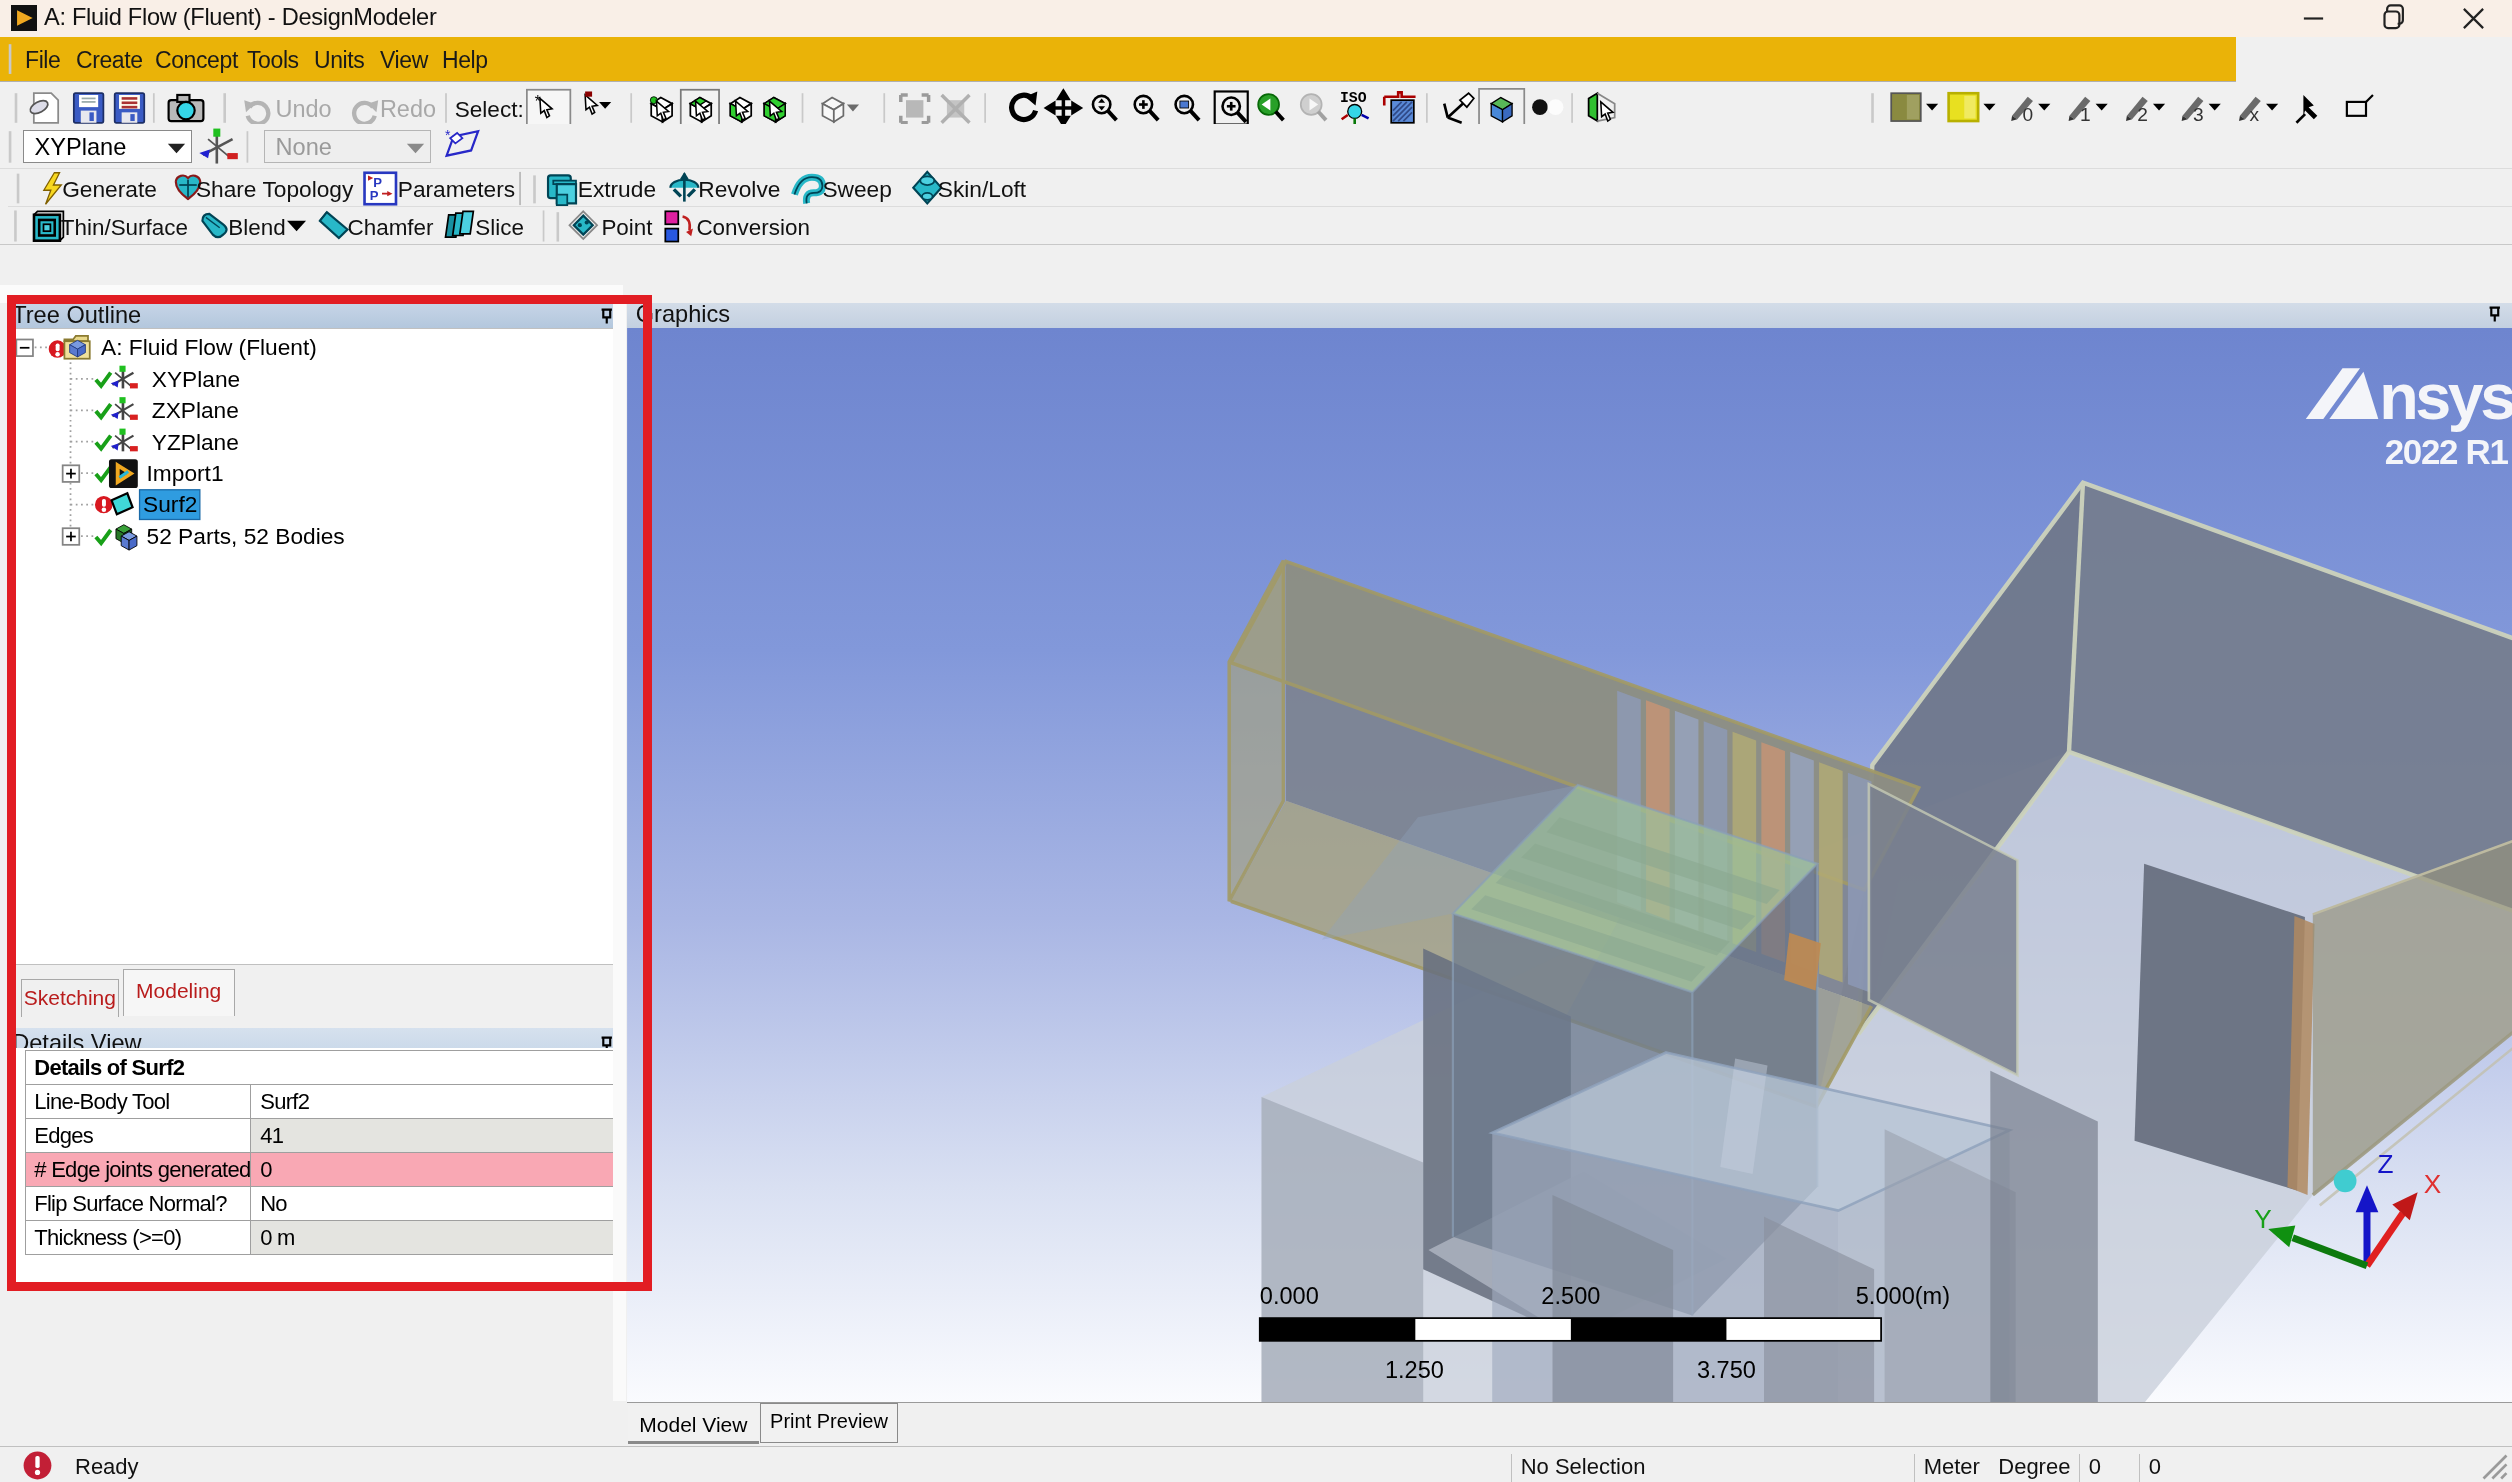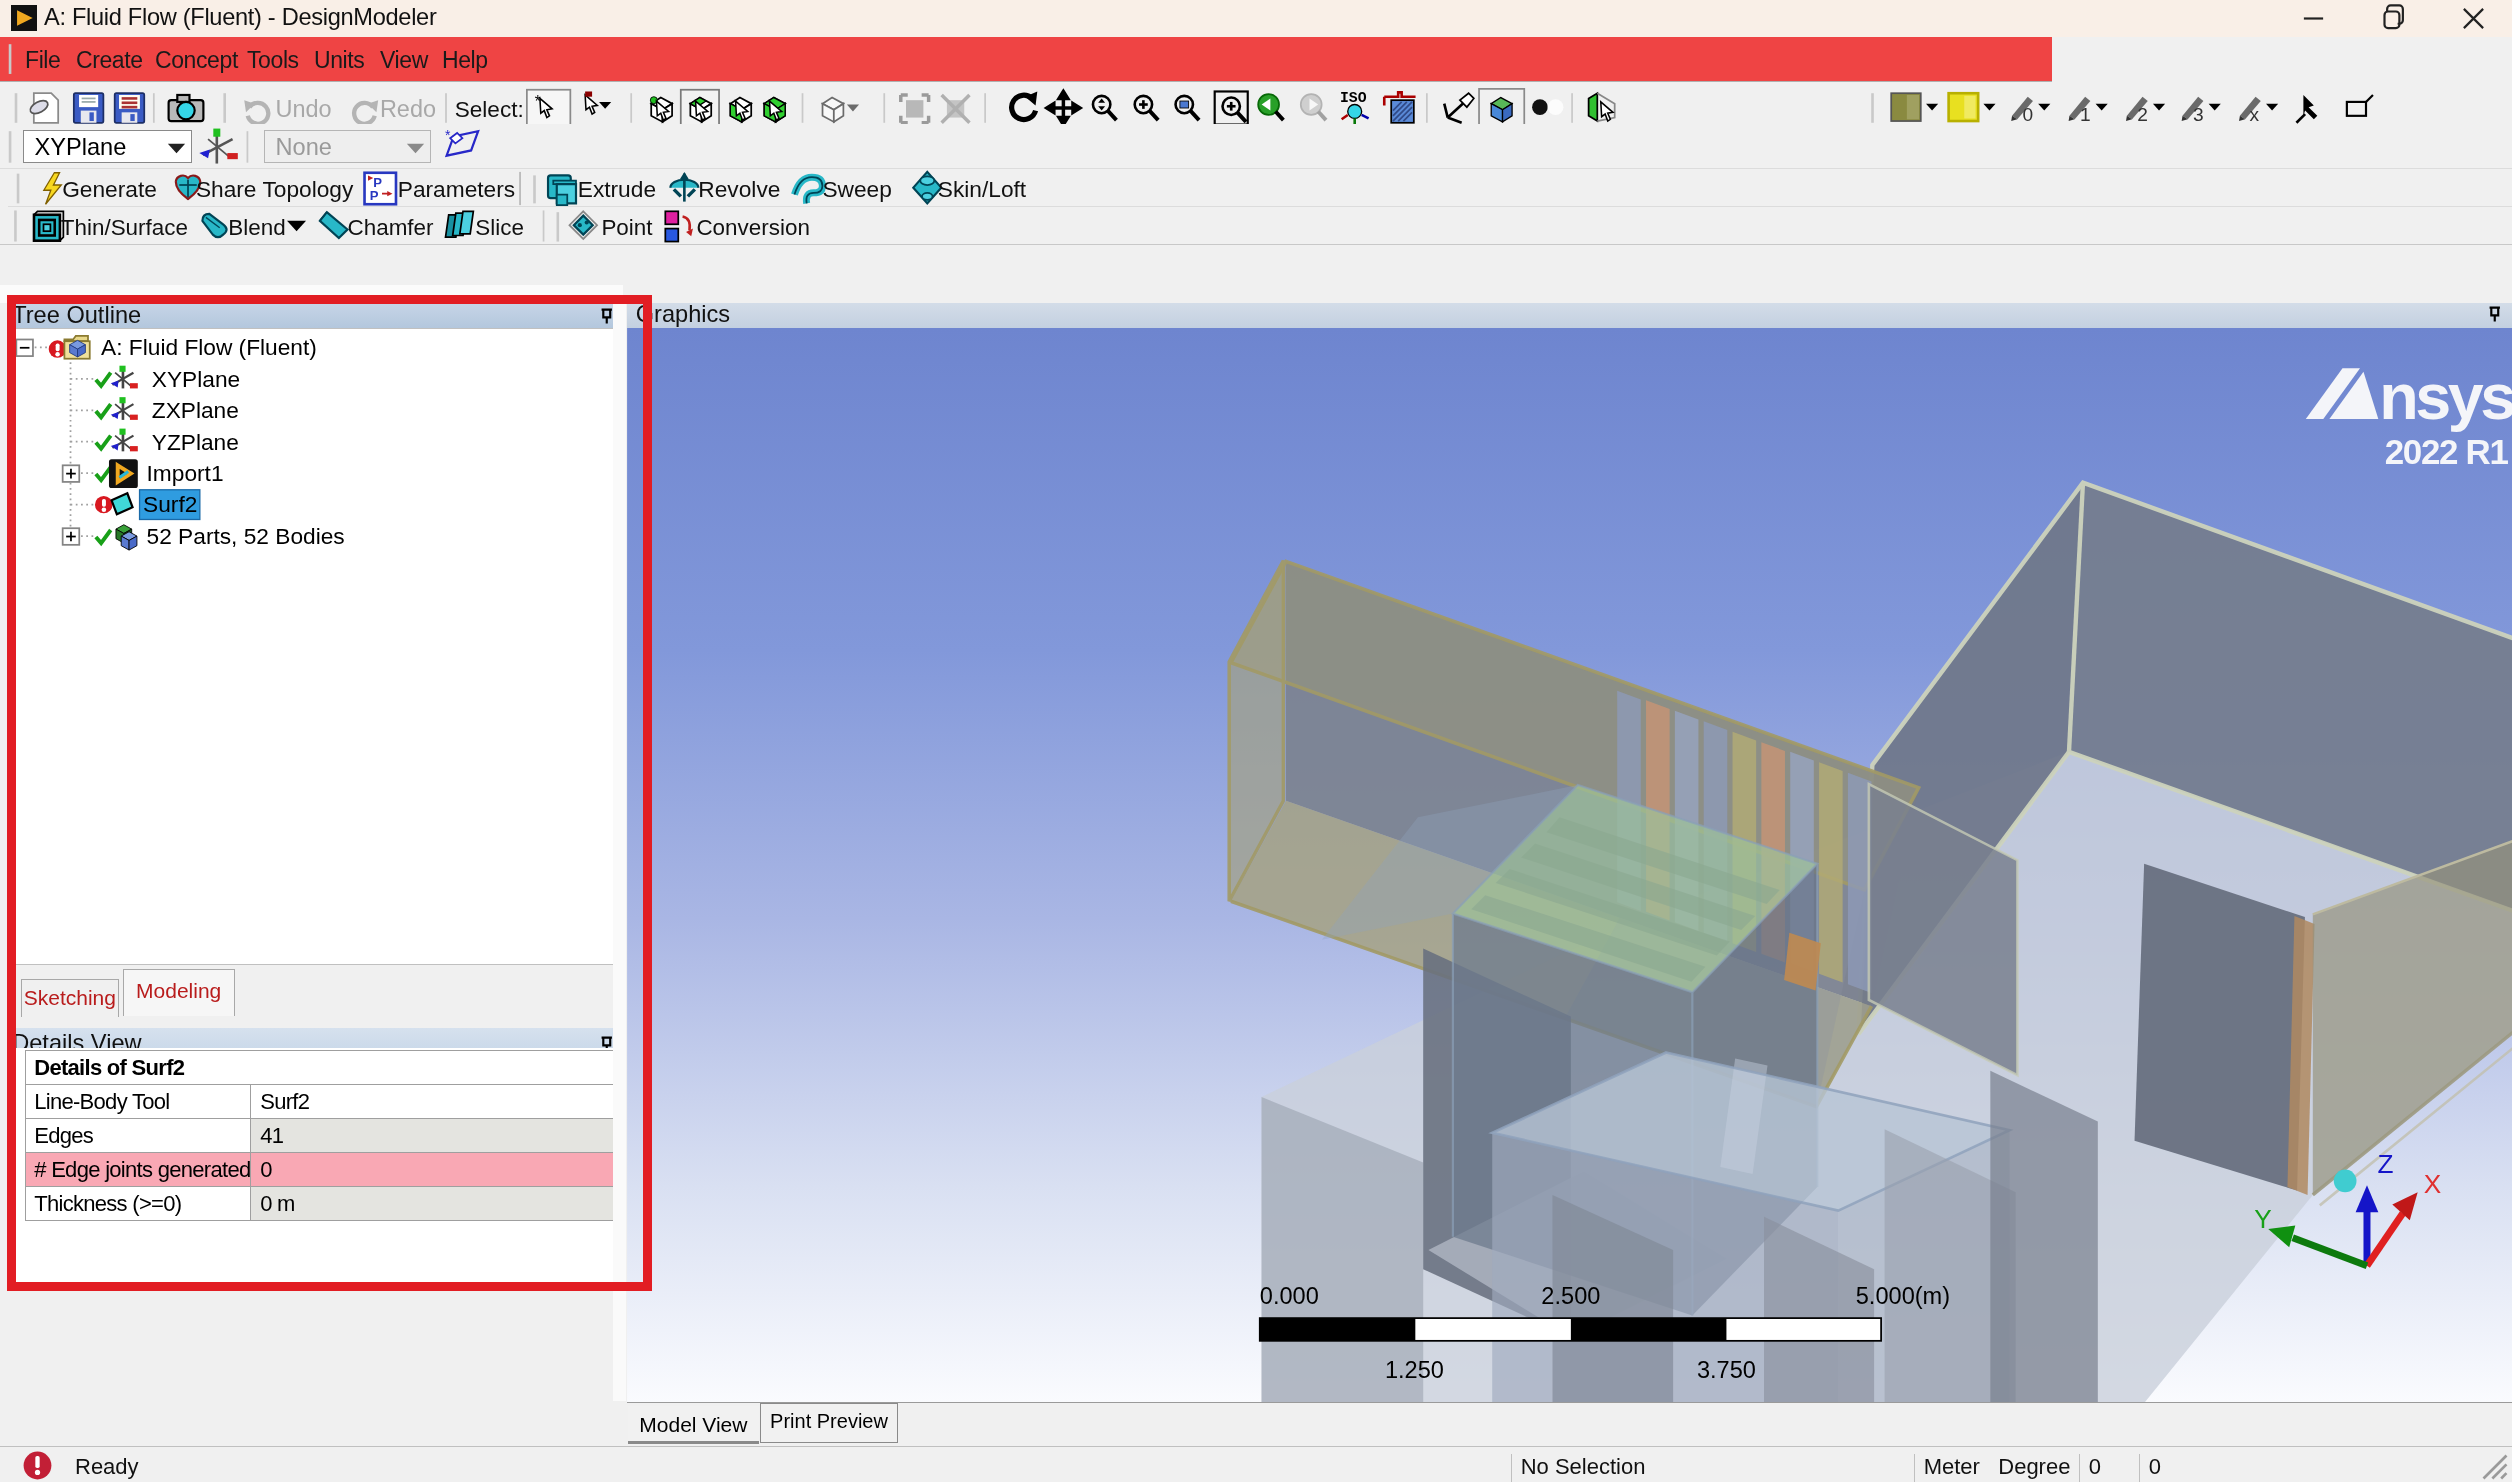--- a/index.html
+++ b/index.html
@@ -7,21 +7,21 @@
   body { font-family:"Liberation Sans", sans-serif; background:#f0f0f0; position:relative; }
   .abs { position:absolute; }
 
   
   #titlebar { position:absolute; left:0; top:0; width:2512px; height:37px; background:#f9efe7; }
   #titlebar .appicon { position:absolute; left:10.5px; top:5.2px; width:26px; height:26px; background:#111; }
   #titlebar .title { position:absolute; left:44px; top:3.5px; font-size:23.6px; color:#111; letter-spacing:-0.3px; }
   .wbtn { position:absolute; top:0; width:77px; height:37px; }
 
   
-  #menubar { position:absolute; left:0; top:37px; width:2052px; height:45px; background:#ef4444; border-bottom:1.7px solid #b0b0b0;padding-left:40px; }
+  #menubar { position:absolute; left:0; top:37px; width:2236px; height:45px; background:#eab308; border-bottom:1.7px solid #b0b0b0;padding-left:40px; }
   #menubar span { position:absolute; top:9.6px; font-size:23px; color:#1a1a1a; letter-spacing:-0.4px; }
 
   
   .tbrow { position:absolute; left:0; width:2512px; background:#f0f0f0; }
   #tb1 { top:88px; height:57px; border-bottom:0.9px solid #dcdcdc;border-radius:11px; }
   #tb2 { top:124px; height:45px; border-bottom:0.9px solid #dcdcdc; }
   #tb3 { top:170px; height:37px; border-bottom:0.9px solid #dcdcdc;margin-left:8px; }
   #tb4 { top:207px; height:38px; border-bottom:0.9px solid #c8c8c8; }
   #treehead { position:absolute; left:8.7px; top:303px; width:614px; height:24.5px; background:linear-gradient(#c7d5e7,#b3c7dd); font-size:23.6px; color:#111; padding-left:3.5px; line-height:24.5px;}
   #treebody { position:absolute; left:8.7px; top:328px; width:613px; height:637px; background:#fff; border:0.9px solid #c0c0c0; }
@@ -591,20 +591,24 @@
       </tr>
   <tr>
         <td>Edges</td>
         <td class="dval" style="background:#e4e4e0">41</td>
       </tr>
   <tr>
         <td style="background:#f9a8b4"># Edge joints generated</td>
         <td class="dval" style="background:#f9a8b4">0</td>
       </tr>
   <tr>
+        <td>Flip Surface Normal?</td>
+        <td class="dval">No</td>
+      </tr>
+  <tr>
         <td>Thickness (&gt;=0)</td>
         <td class="dval" style="background:#e4e4e0">0 m</td>
       </tr>
 </tbody>
   </table>
 
 <div class="abs" style="left:613px;top:303px;width:13px;height:1098px;background:#fafafa;"></div>
 <div id="gfxhead">Graphics<svg style="position:absolute;left:1859px;top:1.7px" width="17.5" height="19" viewBox="0 0 20 22">
       <path d="M4,3 h12 M6,3 v9 h8 v-9 M10,12 v7" stroke="#000" stroke-width="2.5" fill="none"></path>
     </svg></div>

